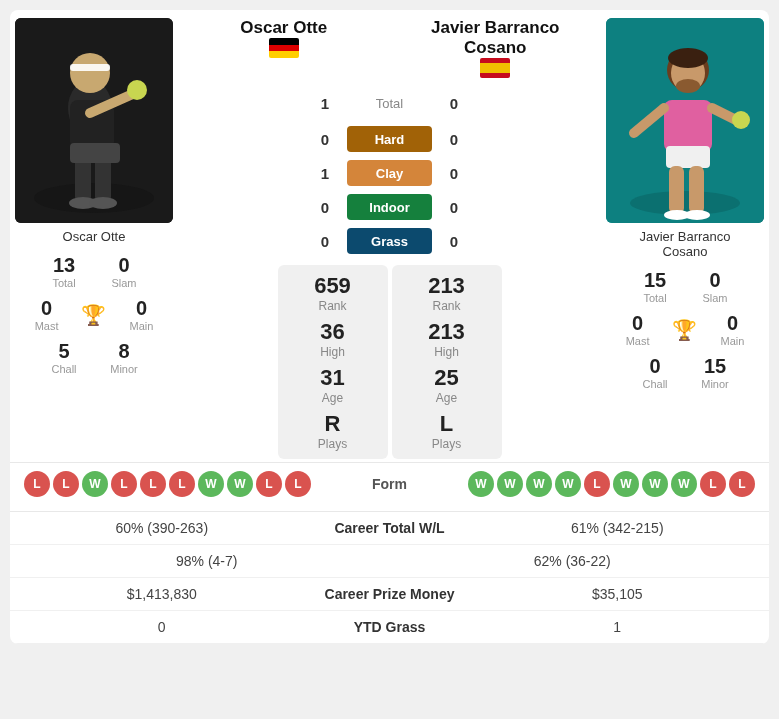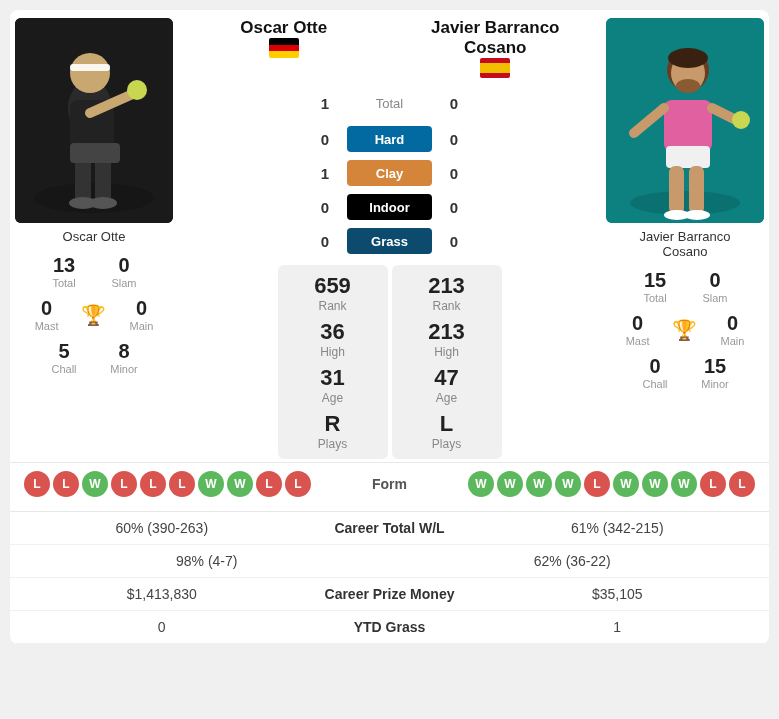--- a/index.html
+++ b/index.html
@@ -11,23 +11,23 @@
       overflow-x: hidden;
     }
 
     .main-card {
       background: #fff;
       border-radius: 8px;
       margin: 10px;
       overflow: hidden;
     }
 
-    .surface-hard { background: #0369a1; }
+    .surface-hard { background: #a16207; }
     .surface-clay { background: #d4853a; }
-    .surface-indoor { background: #000000; }
+    .surface-indoor { background: #15803d; }
     .surface-grass { background: #0c4a6e; }
 
     .trophy-cell {
       display: flex;
       align-items: center;
       justify-content: center;
     }
 
     
     .flag {
@@ -429,21 +429,21 @@
           <div class="center-stat-label">Plays</div>
         </div>
 
         <div class="center-stat-box" style="flex:1;max-width:110px;">
           <div class="center-stat-value">213</div>
           <div class="center-stat-label">Rank</div>
           <div style="margin-top:6px;"></div>
           <div class="center-stat-value">213</div>
           <div class="center-stat-label">High</div>
           <div style="margin-top:6px;"></div>
-          <div class="center-stat-value">47</div>
+          <div class="center-stat-value">25</div>
           <div class="center-stat-label">Age</div>
           <div style="margin-top:6px;"></div>
           <div class="center-stat-value">L</div>
           <div class="center-stat-label">Plays</div>
         </div>
       </div>
     </div>
 
     <div class="photo-col">
       <div class="photo-box photo-box-right">

